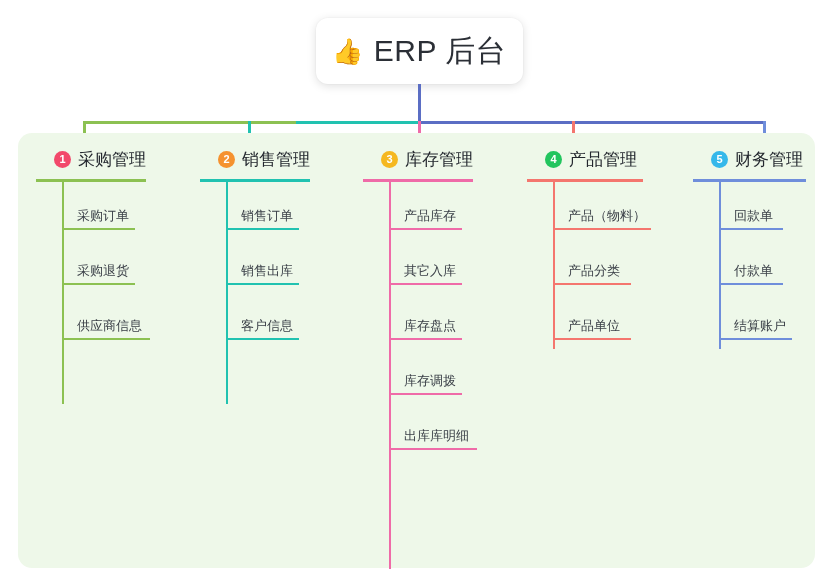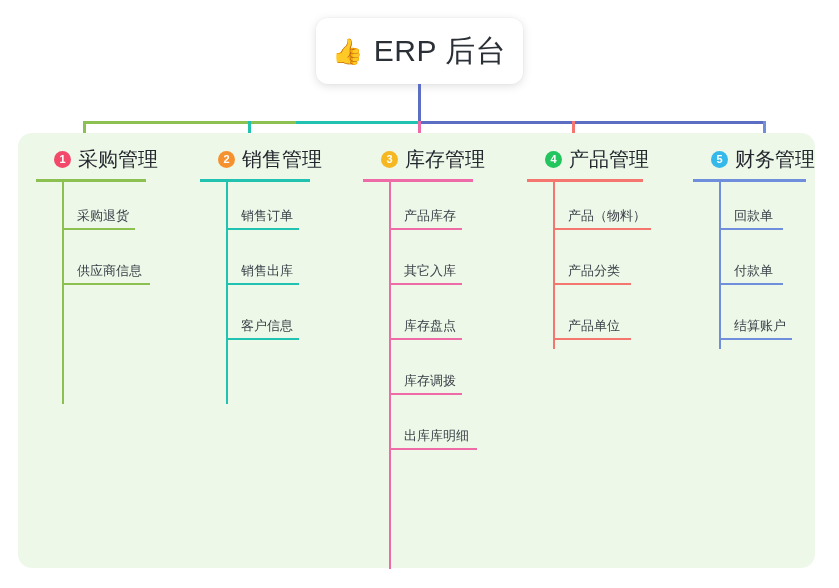--- a/index.html
+++ b/index.html
@@ -43,21 +43,21 @@
   }
 
   
   .column { position: absolute; top: 147px; }
   .col-head { display: flex; align-items: center; gap: 7px; height: 24px; padding-left: 18px; }
   .badge {
     width: 17px; height: 17px; border-radius: 50%;
     color: #ffffff; font-size: 11px; line-height: 17px;
     text-align: center; flex: 0 0 auto; font-weight: 600;
   }
-  .col-title { font-size: 20px; color: #23272e; white-space: nowrap; }
+  .col-title { font-size: 17px; color: #23272e; white-space: nowrap; }
   .head-rule { height: 3px; margin-top: 8px; }
 
   .leaves { position: relative; margin-top: 0; }
   .spine { position: absolute; left: 26px; top: 0; width: 2px; }
   .leaf { position: relative; height: 55px; }
   .leaf-text {
     position: absolute; left: 41px; bottom: 12px;
     font-size: 13px; color: #3b4048; white-space: nowrap;
   }
   .leaf-rule { position: absolute; left: 26px; bottom: 7px; height: 2px; }
@@ -92,20 +92,24 @@
   <div id="columns-container">
       <div class="column" style="left: 36px;">
         <div class="col-head">
           <span class="badge" style="background: rgb(242, 73, 107);">1</span>
           <span class="col-title">采购管理</span>
         </div>
         <div class="head-rule" style="width: 110px; background: rgb(140, 193, 82);"></div>
         <div class="leaves">
           <div class="spine" style="height: 222px; background: rgb(140, 193, 82);"></div>
           <div class="leaf">
+            <span class="leaf-text">采购订单</span>
+            <div class="leaf-rule" style="width: 73px; background: rgb(140, 193, 82);"></div>
+          </div>
+          <div class="leaf">
             <span class="leaf-text">采购退货</span>
             <div class="leaf-rule" style="width: 73px; background: rgb(140, 193, 82);"></div>
           </div>
           <div class="leaf">
             <span class="leaf-text">供应商信息</span>
             <div class="leaf-rule" style="width: 88px; background: rgb(140, 193, 82);"></div>
           </div>
         </div>
       </div>
       <div class="column" style="left: 200px;">

